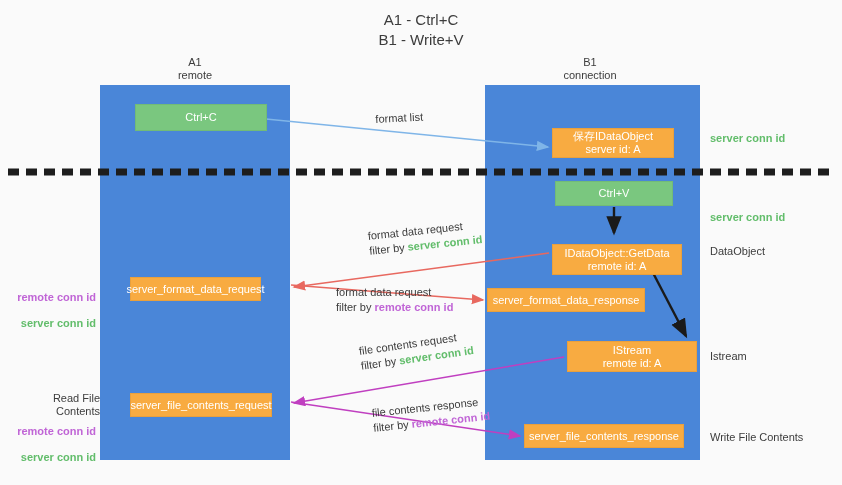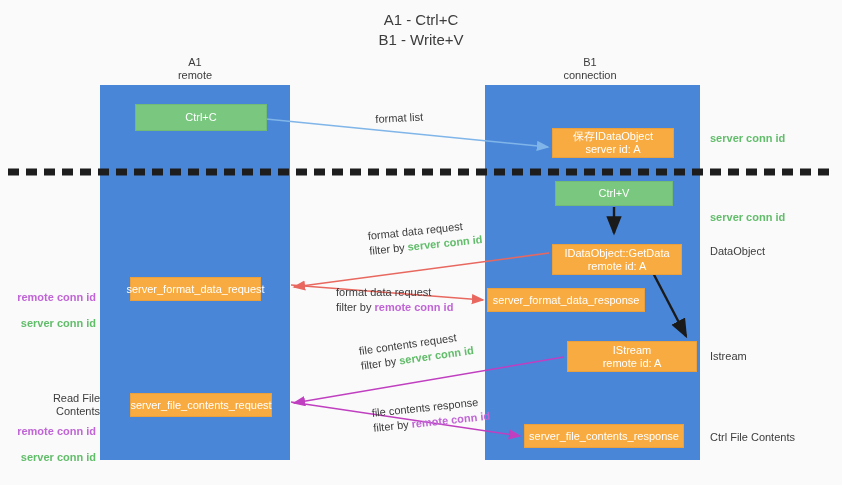--- a/index.html
+++ b/index.html
@@ -171,21 +171,21 @@
 
 <div class="abs arrow-lbl" id="al-fcres">
   <span class="al-l2">file contents response</span>
   <span class="al-l2"><span>filter by </span><span class="purple-t">remote conn id</span></span>
 </div>
 
 <div class="abs side green-t" id="lbl-sc1">server conn id</div>
 <div class="abs side green-t" id="lbl-sc2">server conn id</div>
 <div class="abs side" id="lbl-dataobject">DataObject</div>
 <div class="abs side" id="lbl-istream">Istream</div>
-<div class="abs side" id="lbl-writefile">Ctrl File Contents</div>
+<div class="abs side" id="lbl-writefile">Write File Contents</div>
 
 <div class="abs side" id="lbl-left1">
   <div class="purple-t">remote conn id</div>
   <div class="green-t">server conn id</div>
 </div>
 
 <div class="abs side" id="lbl-readfile">Read File Contents</div>
 
 <div class="abs side" id="lbl-left2">
   <div class="purple-t">remote conn id</div>

